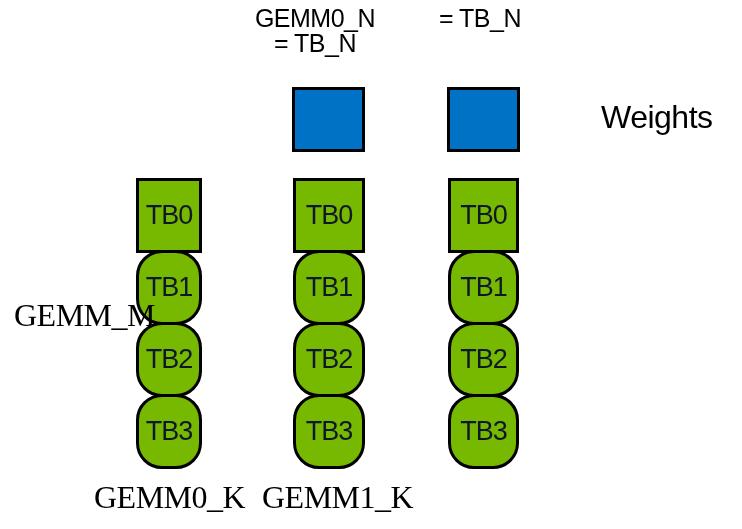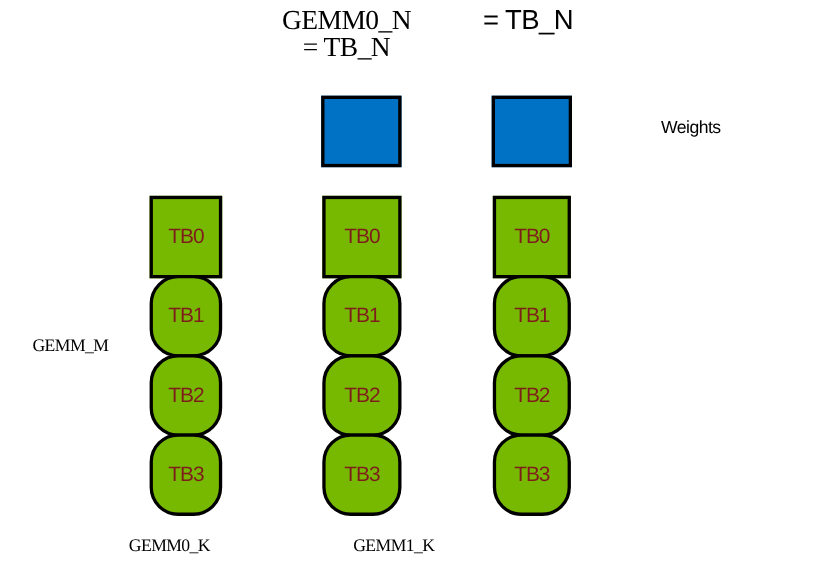--- a/index.html
+++ b/index.html
@@ -11,21 +11,21 @@
     position: relative;
     width: 742px;
     height: 529px;
     background: #ffffff;
     font-family: "Liberation Sans", sans-serif;
     color: #000000;
     overflow: hidden;
   }
   .label {
     position: absolute;
-    font-size: 16px;
+    font-size: 32px;
     letter-spacing: -0.5px;
     line-height: 26px;
     white-space: nowrap;
   }
   .label.centered {
     text-align: center;
     font-family: Liberation Serif, serif;
   }
   .top-label {
     position: absolute;
@@ -52,35 +52,35 @@
     flex-direction: column;
   }
   .tb-block {
     height: 75px;
     background: #76b900;
     border: 3px solid #000000;
     box-sizing: border-box;
     display: flex;
     align-items: center;
     justify-content: center;
-    color: #7f1d1d;
-    font-size: 19px;
+    color: #0f172a;
+    font-size: 27px;
     letter-spacing: -1px;
   }
   .tb-block + .tb-block {
     margin-top: -3px;
     border-radius: 26px;
   }
 </style>
 </head>
 <body>
 
 <div class="canvas">
 
-  <div class="top-label" style="left:240px;font-family:Liberation Serif, serif;">
+  <div class="top-label" style="left:240px;">
     <div>GEMM0_N</div>
     <div>= TB_N</div>
   </div>
   <div class="top-label" style="left:405px;">
     <div>= TB_N</div>
   </div>
 
   <div class="weight-square" style="left:292px;"></div>
   <div class="weight-square" style="left:447px;"></div>
 
@@ -102,15 +102,15 @@
     <div class="tb-block">TB0</div>
     <div class="tb-block">TB1</div>
     <div class="tb-block">TB2</div>
     <div class="tb-block">TB3</div>
   </div>
 
   <div class="label centered" style="left:14px; top:302px; width:100px;">GEMM_M</div>
   <div class="label" style="left:601px; top:104px;">Weights</div>
 
   <div class="label centered" style="left:94px; top:484px; width:120px;">GEMM0_K</div>
-  <div class="label centered" style="left:262px; top:484px; width:120px;margin-left:36px;">GEMM1_K</div>
+  <div class="label centered" style="left:262px; top:484px; width:120px;">GEMM1_K</div>
 
 </div>
 
 </body></html>

